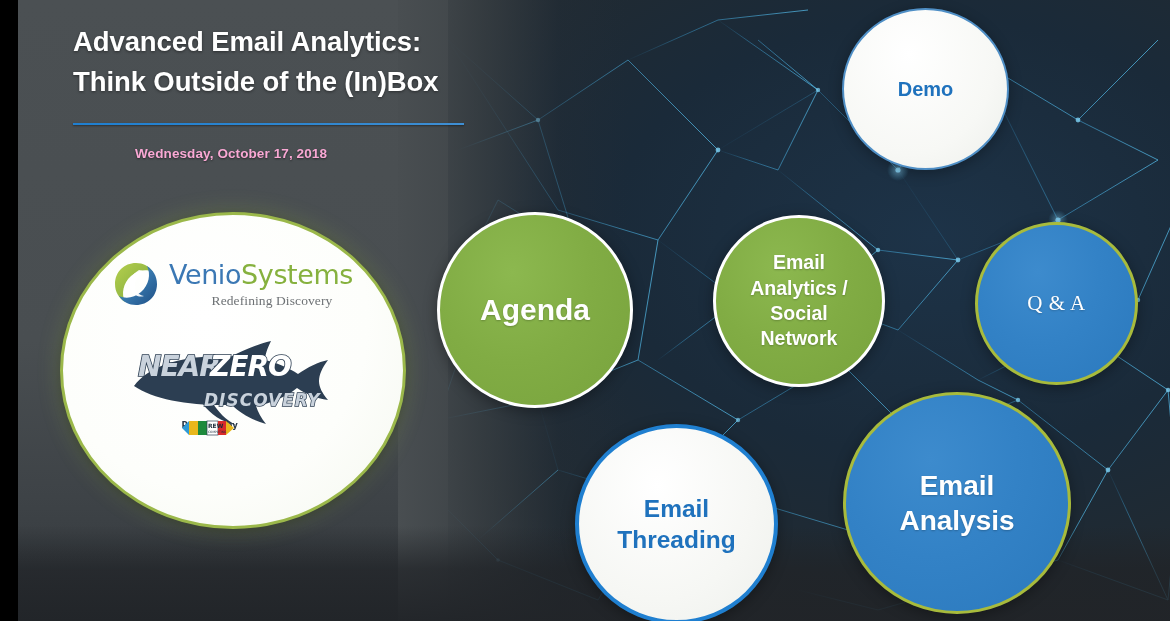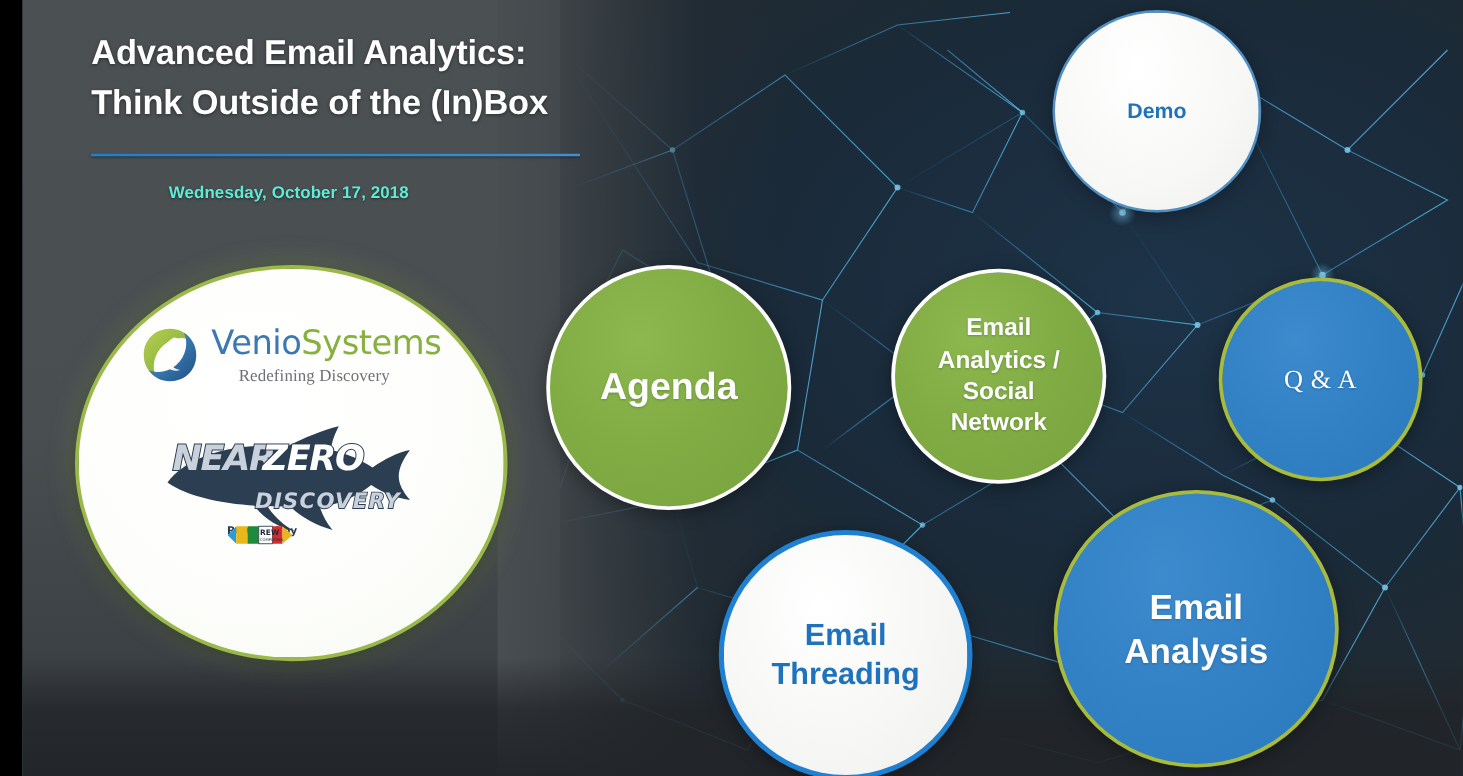--- a/index.html
+++ b/index.html
@@ -71,21 +71,21 @@
   .title-rule {
     margin-top: 22px;
     width: 391px;
     height: 2px;
     background: linear-gradient(90deg, #1f7fd0 0%, #2f86cf 60%, #3f8fd4 100%);
     box-shadow: 0 1px 2px rgba(0,0,0,0.4);
   }
   .title-date {
     margin-top: 21px;
     margin-left: 62px;
-    color: #5eead4;
+    color: #f9a8d4;
     font-size: 13.5px;
     font-weight: bold;
     letter-spacing: 0.1px;
     text-shadow: 0 1px 2px rgba(0,0,0,0.5);
   }
 
   
   .logo-circle {
     position: absolute;
     left: 42px; top: 212px;
@@ -98,20 +98,21 @@
     flex-direction: column;
     align-items: center;
     z-index: 6;
     overflow: hidden;
   }
   .venio-row {
     margin-top: 46px;
     display: flex;
     align-items: center;
     gap: 10px;
+    text-align: center;
   }
   .venio-mark { width: 46px; height: 46px; flex: none; }
   .venio-words { display: flex; flex-direction: column; line-height: 1; }
   .venio-name {
     font-size: 27px;
     letter-spacing: -0.4px;
     font-family: "DejaVu Sans", sans-serif;
   }
   .venio-name .v { color: #3b78b4; }
   .venio-name .s { color: #86b13e; }
@@ -184,21 +185,21 @@
 
   #bubble-introduction {
     left: 514px; top: 14px;
     width: 228px; height: 218px;
     font-size: 31px; font-weight: bold;
     letter-spacing: -0.2px;
   }
   #bubble-demo {
     left: 824px; top: 8px;
     width: 167px; height: 162px;
-    font-size: 17px; font-weight: bold;
+    font-size: 20px; font-weight: bold;
   }
   #bubble-agenda {
     left: 419px; top: 212px;
     width: 196px; height: 196px;
     font-size: 30px; font-weight: bold;
   }
   #bubble-eas {
     left: 695px; top: 215px;
     width: 172px; height: 172px;
     font-size: 19.5px; font-weight: bold;

